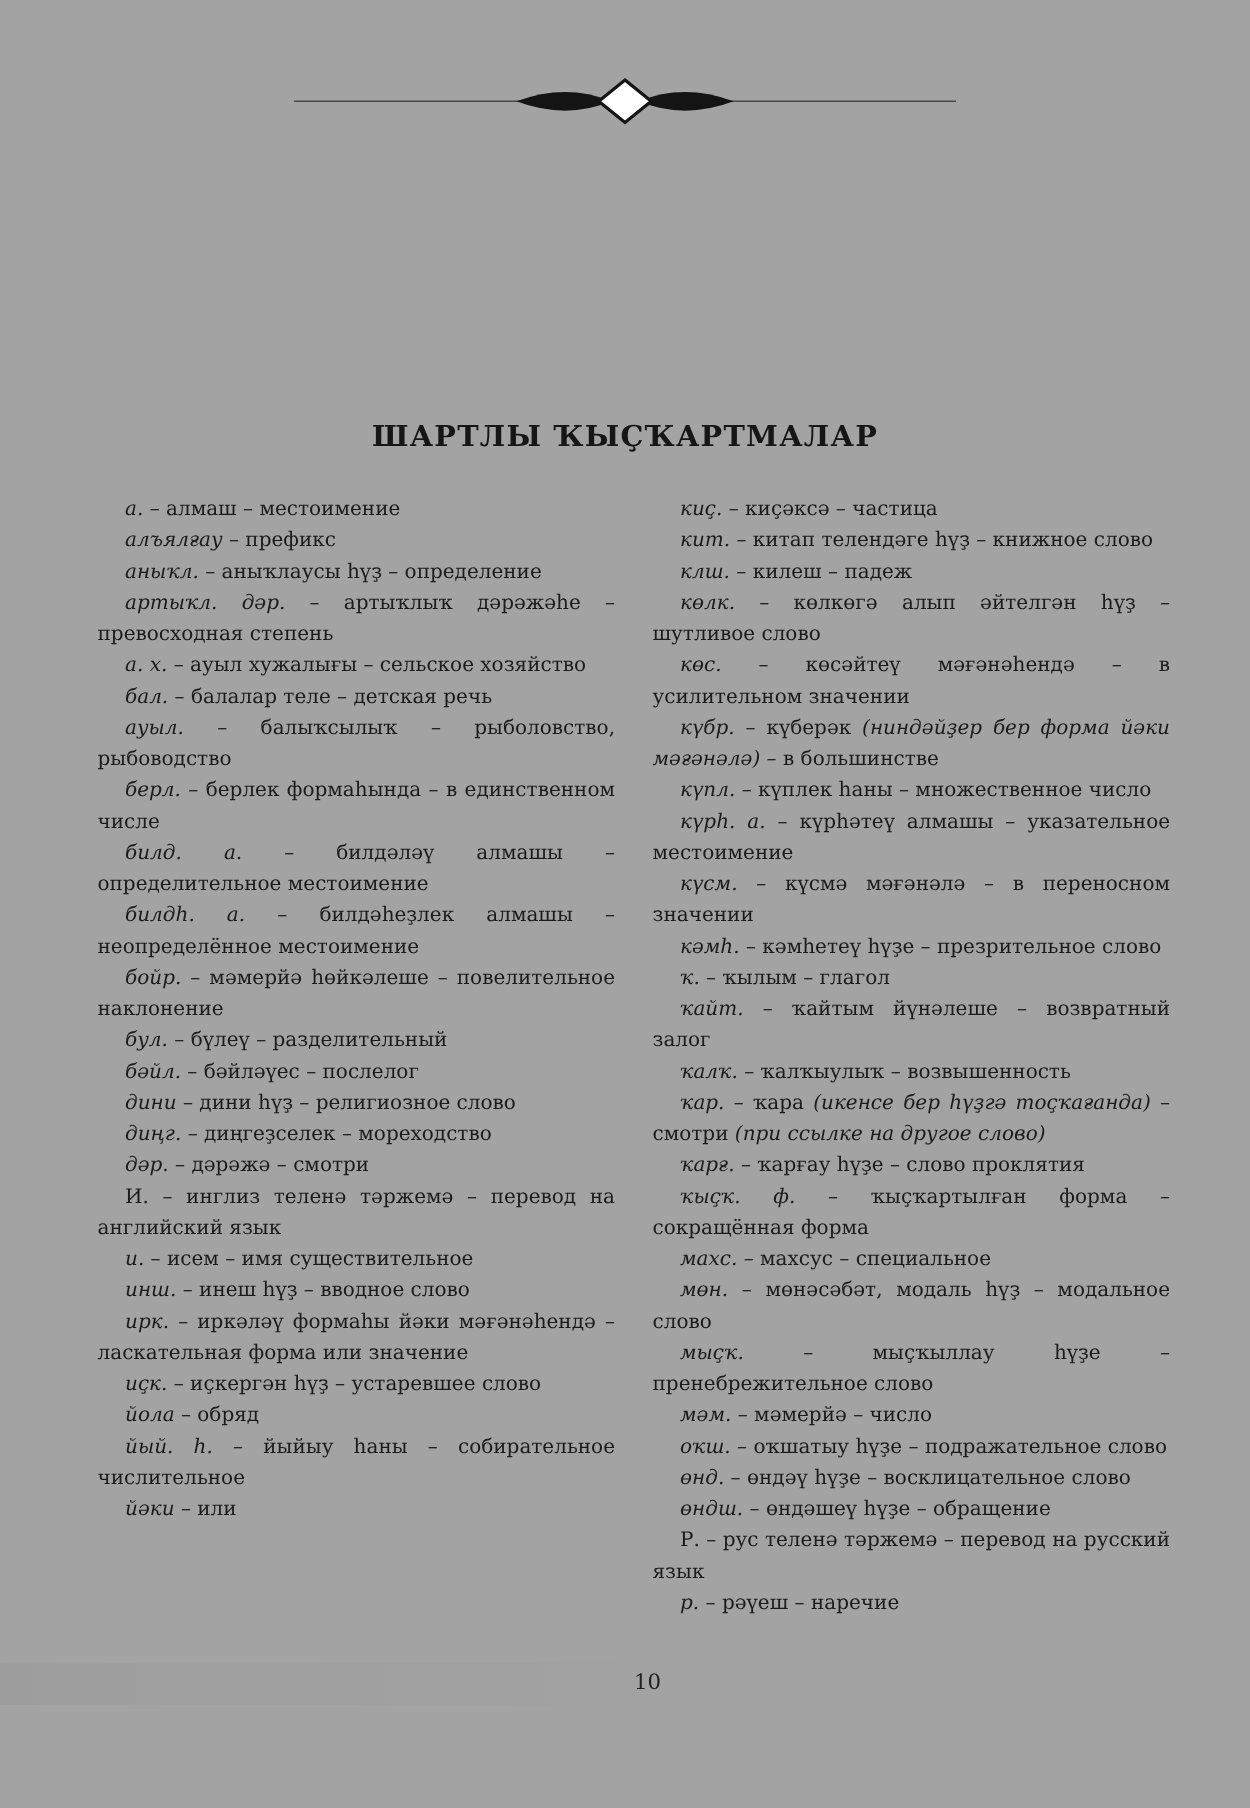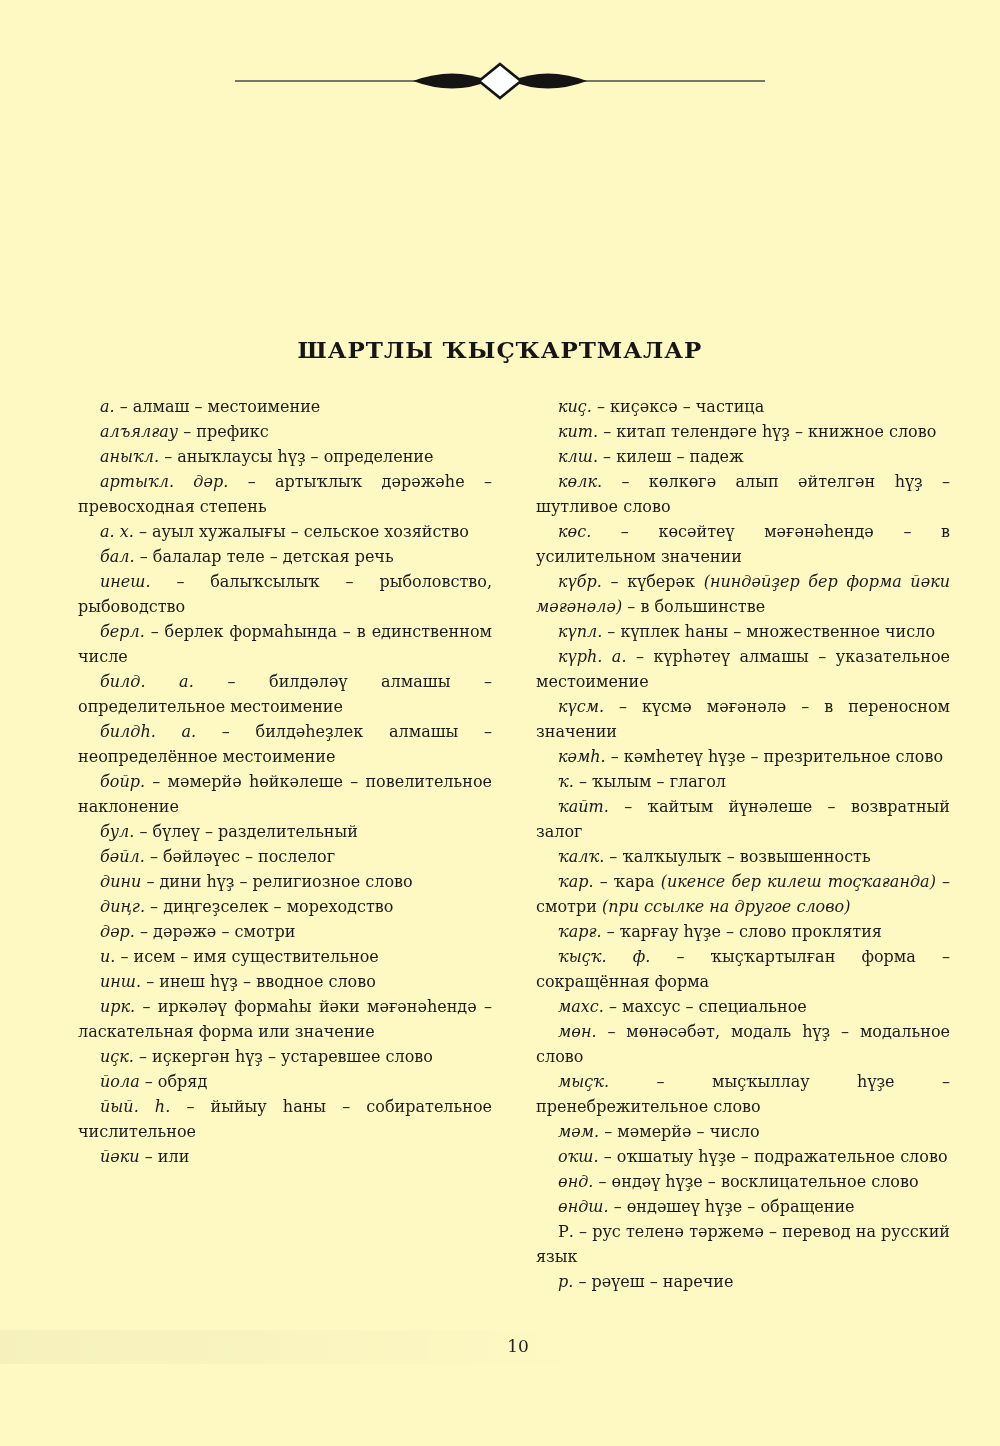--- a/index.html
+++ b/index.html
@@ -1,33 +1,33 @@
 <!DOCTYPE html>
 <html><head>
 <meta charset="utf-8">
 <style>
   html,body { margin:0; padding:0; background:#e8e8e8; }
   .page {
     position:relative;
     width:1000px; height:1446px;
     margin:0 auto;
-    background:#fef9c3;
+    background:#a3a3a3;
     font-family:"DejaVu Serif","Liberation Serif",serif;
     color:#1b1b1b;
     overflow:hidden;
   }
   .ornament { position:absolute; top:60px; left:235px; width:530px; height:42px; }
   .title {
     position:absolute; top:336px; left:0; width:100%;
     text-align:center; font-size:23px; font-weight:bold;
     letter-spacing:1px; color:#161616;
   }
   .columns {
     position:absolute; top:394px; left:78px; width:858px;
-    display:flex; gap:44px;
+    display:flex; gap:30px;
   }
   .col {
     width:414px; flex:0 0 414px;
     font-size:16px; line-height:25px;
     text-align:justify;
   }
   .col p { margin:0; text-indent:22px; }
   .col i { font-style:italic; }
   .pagenum {
     position:absolute; top:1336px; left:0; width:100%;
@@ -54,30 +54,31 @@
   <div class="title">ШАРТЛЫ ҠЫҪҠАРТМАЛАР</div>
 
   <div class="columns">
     <div class="col">
         <p><i>а.</i><span> – алмаш – местоимение</span></p>
         <p><i>алъялғау</i><span> – префикс</span></p>
         <p><i>аныҡл.</i><span> – аныҡлаусы һүҙ – определение</span></p>
         <p><i>артыҡл. дәр.</i><span> – артыҡлыҡ дәрәжәһе – превосходная степень</span></p>
         <p><i>а. х.</i><span> – ауыл хужалығы – сельское хозяйство</span></p>
         <p><i>бал.</i><span> – балалар теле – детская речь</span></p>
-        <p><i>инеш.</i><span> – балыҡсылыҡ – рыболовство, рыбоводство</span></p>
+        <p><i>ауыл.</i><span> – балыҡсылыҡ – рыболовство, рыбоводство</span></p>
         <p><i>берл.</i><span> – берлек формаһында – в единственном числе</span></p>
         <p><i>билд. а.</i><span> – билдәләү алмашы – определительное местоимение</span></p>
         <p><i>билдһ. а.</i><span> – билдәһеҙлек алмашы – неопределённое местоимение</span></p>
         <p><i>бойр.</i><span> – мәмерйә һөйкәлеше – повелительное наклонение</span></p>
         <p><i>бул.</i><span> – бүлеү – разделительный</span></p>
         <p><i>бәйл.</i><span> – бәйләүес – послелог</span></p>
         <p><i>дини</i><span> – дини һүҙ – религиозное слово</span></p>
         <p><i>диңг.</i><span> – диңгеҙселек – мореходство</span></p>
         <p><i>дәр.</i><span> – дәрәжә – смотри</span></p>
+        <p><span>И. – инглиз теленә тәржемә – перевод на английский язык</span></p>
         <p><i>и.</i><span> – исем – имя существительное</span></p>
         <p><i>инш.</i><span> – инеш һүҙ – вводное слово</span></p>
         <p><i>ирк.</i><span> – иркәләү формаһы йәки мәғәнәһендә – ласкательная форма или значение</span></p>
         <p><i>иҫк.</i><span> – иҫкергән һүҙ – устаревшее слово</span></p>
         <p><i>йола</i><span> – обряд</span></p>
         <p><i>йый. һ.</i><span> – йыйыу һаны – собирательное числительное</span></p>
         <p><i>йәки</i><span> – или</span></p>
       </div>
     <div class="col">
         <p><i>киҫ.</i><span> – киҫәксә – частица</span></p>
@@ -86,21 +87,21 @@
         <p><i>көлк.</i><span> – көлкөгә алып әйтелгән һүҙ – шутливое слово</span></p>
         <p><i>көс.</i><span> – көсәйтеү мәғәнәһендә – в усилительном значении</span></p>
         <p><i>күбр.</i><span> – күберәк </span><i>(ниндәйҙер бер форма йәки мәғәнәлә)</i><span> – в большинстве</span></p>
         <p><i>күпл.</i><span> – күплек һаны – множественное число</span></p>
         <p><i>күрһ. а.</i><span> – күрһәтеү алмашы – указательное местоимение</span></p>
         <p><i>күсм.</i><span> – күсмә мәғәнәлә – в переносном значении</span></p>
         <p><i>кәмһ.</i><span> – кәмһетеү һүҙе – презрительное слово</span></p>
         <p><i>ҡ.</i><span> – ҡылым – глагол</span></p>
         <p><i>ҡайт.</i><span> – ҡайтым йүнәлеше – возвратный залог</span></p>
         <p><i>ҡалҡ.</i><span> – ҡалҡыулыҡ – возвышенность</span></p>
-        <p><i>ҡар.</i><span> – ҡара </span><i>(икенсе бер килеш тоҫҡағанда)</i><span> – смотри </span><i>(при ссылке на другое слово)</i></p>
+        <p><i>ҡар.</i><span> – ҡара </span><i>(икенсе бер һүҙгә тоҫҡағанда)</i><span> – смотри </span><i>(при ссылке на другое слово)</i></p>
         <p><i>ҡарғ.</i><span> – ҡарғау һүҙе – слово проклятия</span></p>
         <p><i>ҡыҫҡ. ф.</i><span> – ҡыҫҡартылған форма – сокращённая форма</span></p>
         <p><i>махс.</i><span> – махсус – специальное</span></p>
         <p><i>мөн.</i><span> – мөнәсәбәт, модаль һүҙ – модальное слово</span></p>
         <p><i>мыҫҡ.</i><span> – мыҫҡыллау һүҙе – пренебрежительное слово</span></p>
         <p><i>мәм.</i><span> – мәмерйә – число</span></p>
         <p><i>оҡш.</i><span> – оҡшатыу һүҙе – подражательное слово</span></p>
         <p><i>өнд.</i><span> – өндәү һүҙе – восклицательное слово</span></p>
         <p><i>өндш.</i><span> – өндәшеү һүҙе – обращение</span></p>
         <p><span>Р. – рус теленә тәржемә – перевод на русский язык</span></p>

